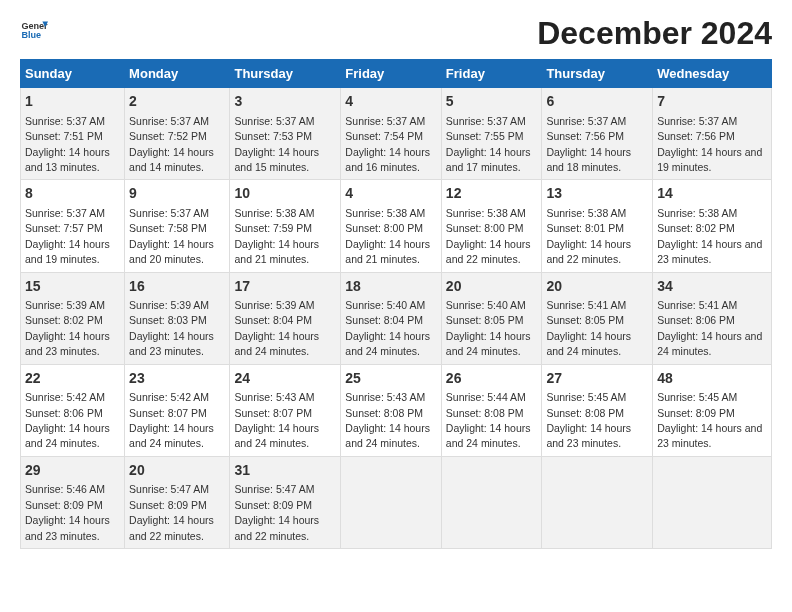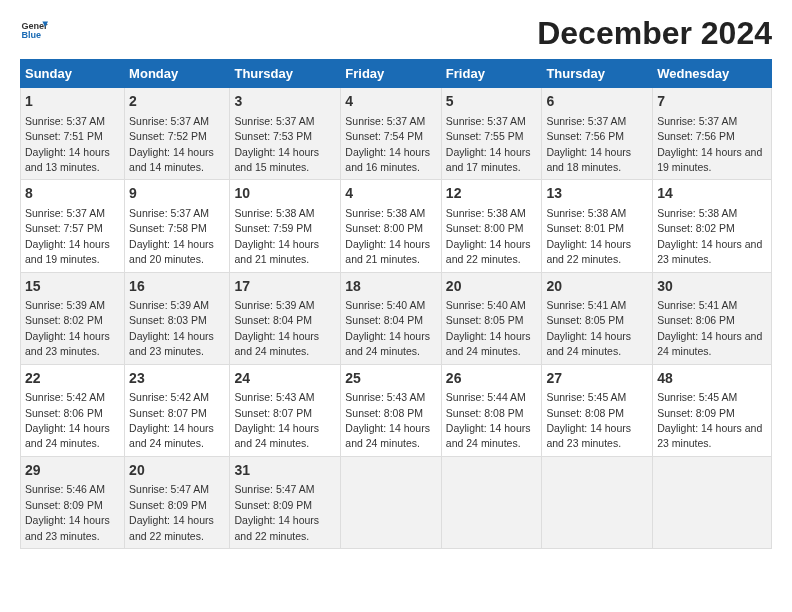--- a/index.html
+++ b/index.html
@@ -127,21 +127,21 @@
         <td><span class="day-num">13</span><span class="cell-text">Sunrise: 5:38 AM<br>Sunset: 8:01 PM<br>Daylight: 14 hours and 22 minutes.</span></td>
         <td><span class="day-num">14</span><span class="cell-text">Sunrise: 5:38 AM<br>Sunset: 8:02 PM<br>Daylight: 14 hours and 23 minutes.</span></td>
       </tr>
       <tr>
         <td><span class="day-num">15</span><span class="cell-text">Sunrise: 5:39 AM<br>Sunset: 8:02 PM<br>Daylight: 14 hours and 23 minutes.</span></td>
         <td><span class="day-num">16</span><span class="cell-text">Sunrise: 5:39 AM<br>Sunset: 8:03 PM<br>Daylight: 14 hours and 23 minutes.</span></td>
         <td><span class="day-num">17</span><span class="cell-text">Sunrise: 5:39 AM<br>Sunset: 8:04 PM<br>Daylight: 14 hours and 24 minutes.</span></td>
         <td><span class="day-num">18</span><span class="cell-text">Sunrise: 5:40 AM<br>Sunset: 8:04 PM<br>Daylight: 14 hours and 24 minutes.</span></td>
         <td><span class="day-num">20</span><span class="cell-text">Sunrise: 5:40 AM<br>Sunset: 8:05 PM<br>Daylight: 14 hours and 24 minutes.</span></td>
         <td><span class="day-num">20</span><span class="cell-text">Sunrise: 5:41 AM<br>Sunset: 8:05 PM<br>Daylight: 14 hours and 24 minutes.</span></td>
-        <td><span class="day-num">30</span><span class="cell-text">Sunrise: 5:41 AM<br>Sunset: 8:06 PM<br>Daylight: 14 hours and 24 minutes.</span></td>
+        <td><span class="day-num">34</span><span class="cell-text">Sunrise: 5:41 AM<br>Sunset: 8:06 PM<br>Daylight: 14 hours and 24 minutes.</span></td>
       </tr>
       <tr>
         <td><span class="day-num">22</span><span class="cell-text">Sunrise: 5:42 AM<br>Sunset: 8:06 PM<br>Daylight: 14 hours and 24 minutes.</span></td>
         <td><span class="day-num">23</span><span class="cell-text">Sunrise: 5:42 AM<br>Sunset: 8:07 PM<br>Daylight: 14 hours and 24 minutes.</span></td>
         <td><span class="day-num">24</span><span class="cell-text">Sunrise: 5:43 AM<br>Sunset: 8:07 PM<br>Daylight: 14 hours and 24 minutes.</span></td>
         <td><span class="day-num">25</span><span class="cell-text">Sunrise: 5:43 AM<br>Sunset: 8:08 PM<br>Daylight: 14 hours and 24 minutes.</span></td>
         <td><span class="day-num">26</span><span class="cell-text">Sunrise: 5:44 AM<br>Sunset: 8:08 PM<br>Daylight: 14 hours and 24 minutes.</span></td>
         <td><span class="day-num">27</span><span class="cell-text">Sunrise: 5:45 AM<br>Sunset: 8:08 PM<br>Daylight: 14 hours and 23 minutes.</span></td>
         <td><span class="day-num">48</span><span class="cell-text">Sunrise: 5:45 AM<br>Sunset: 8:09 PM<br>Daylight: 14 hours and 23 minutes.</span></td>
       </tr>

